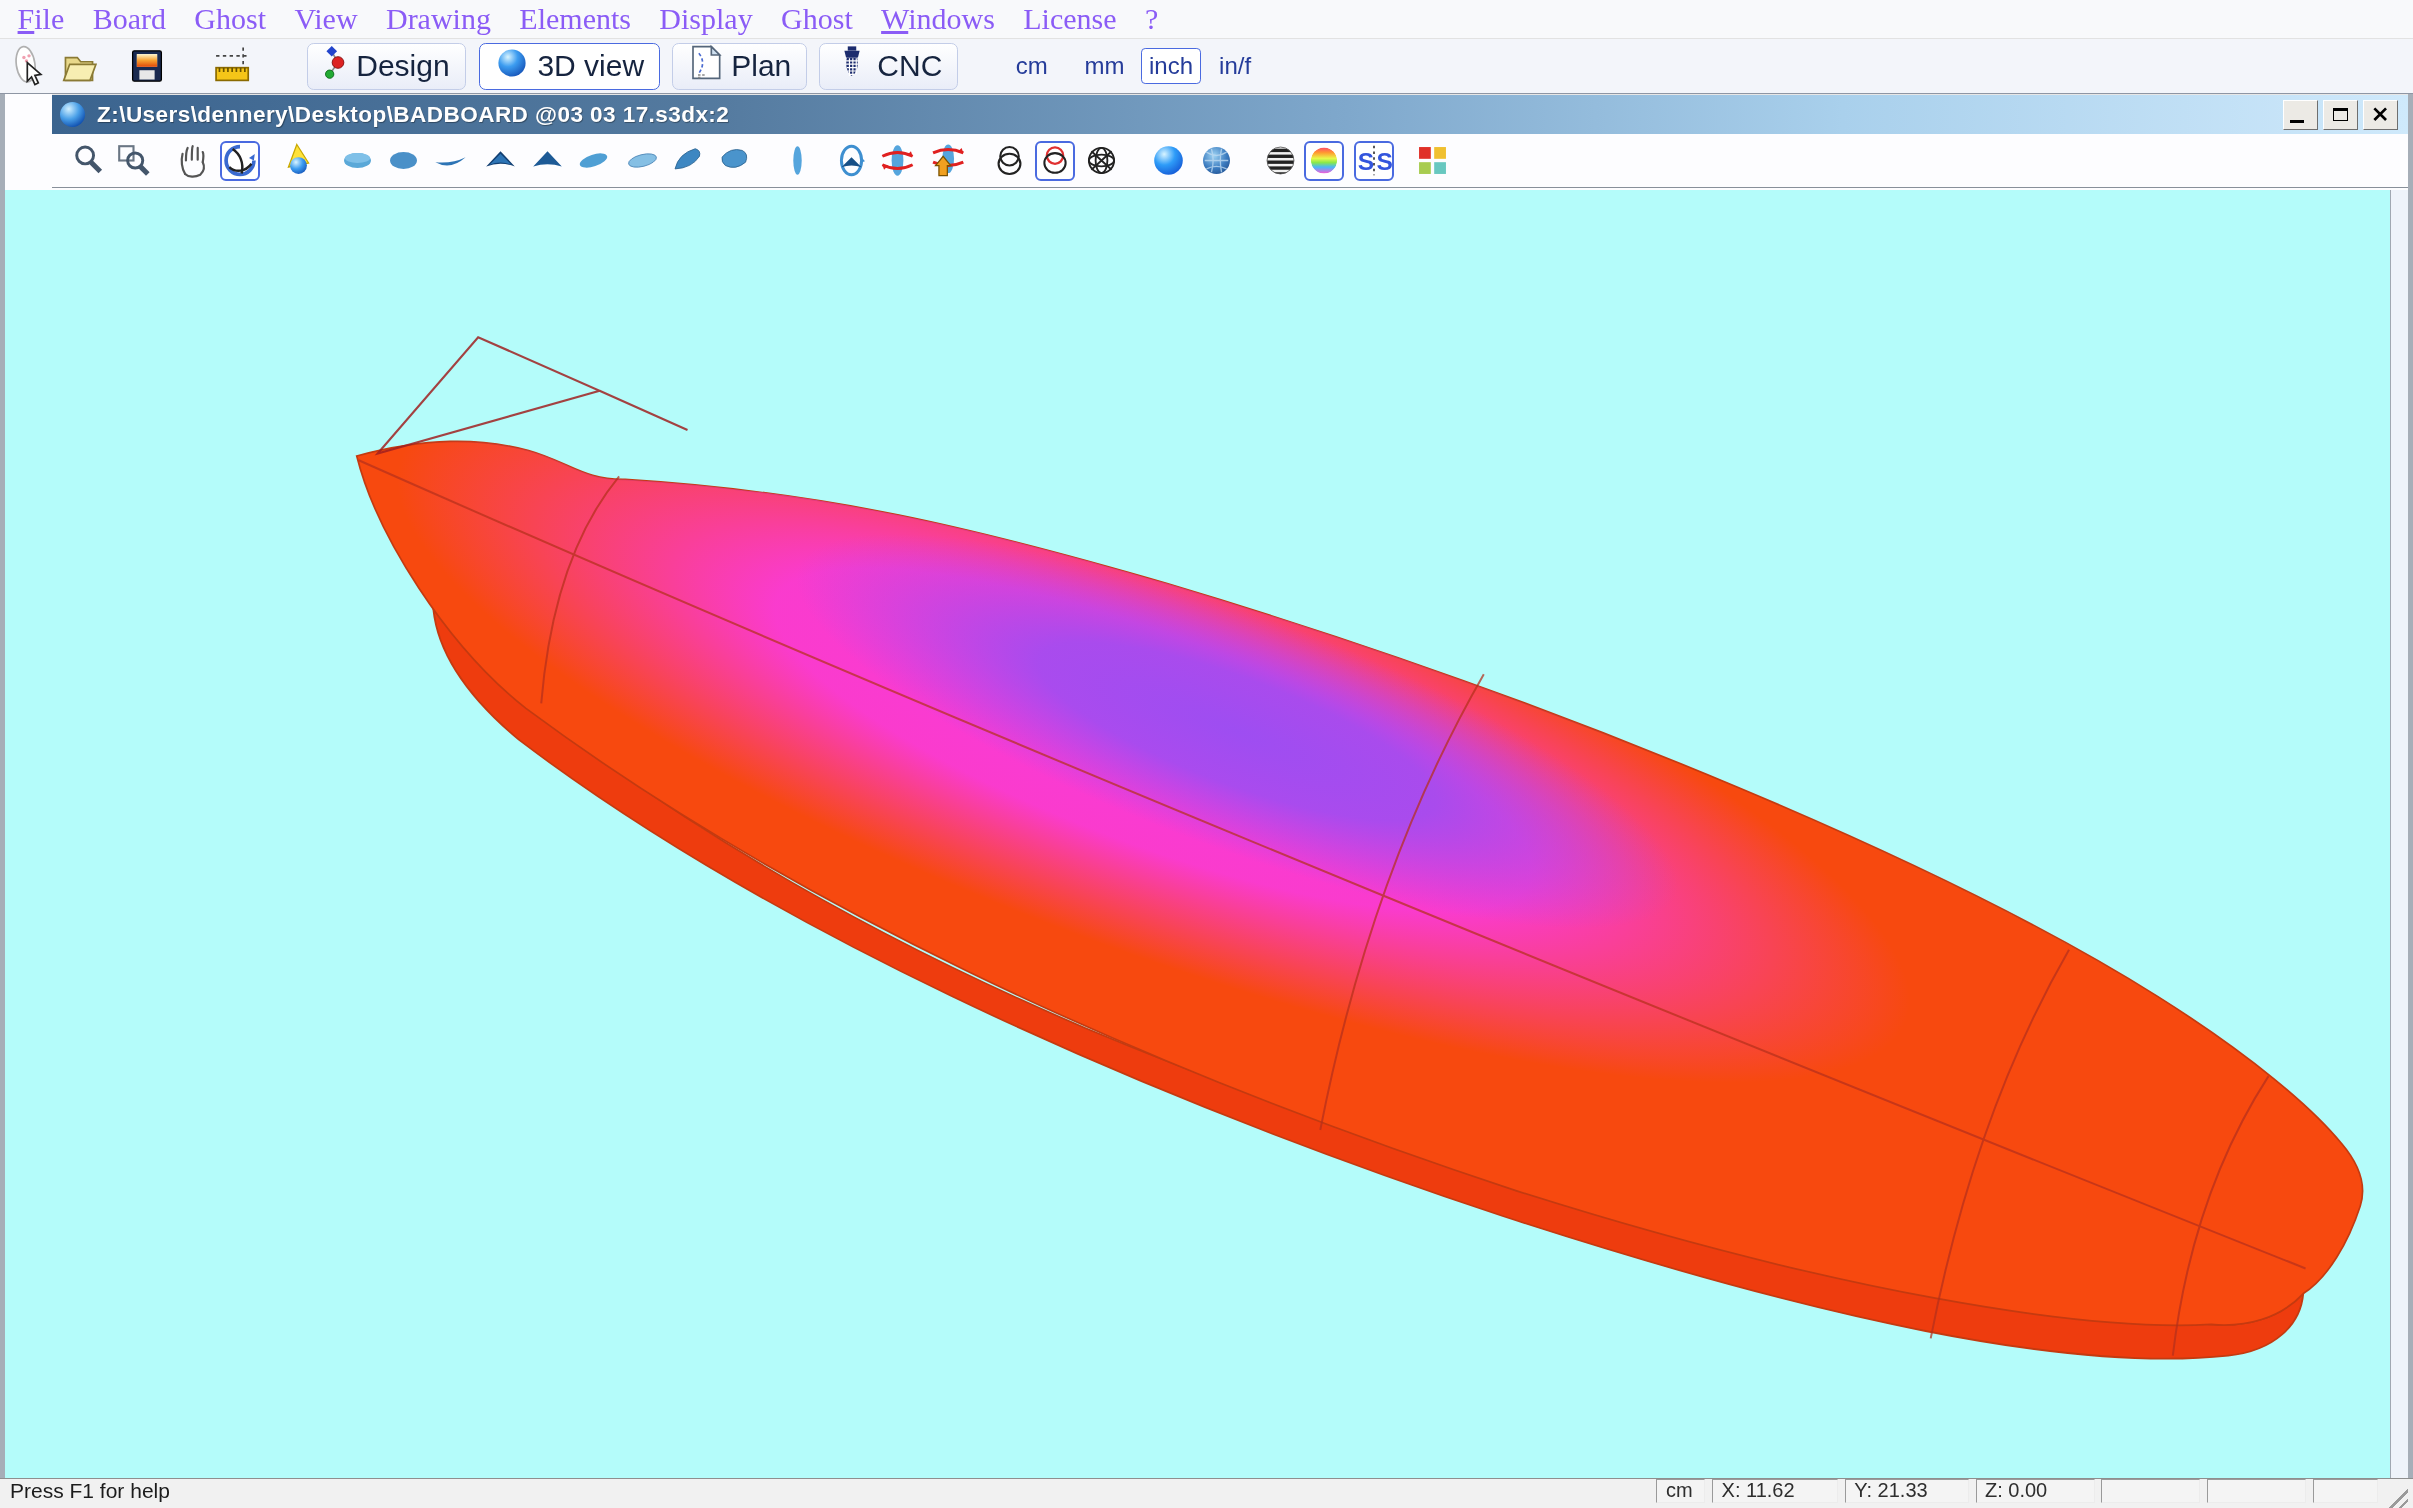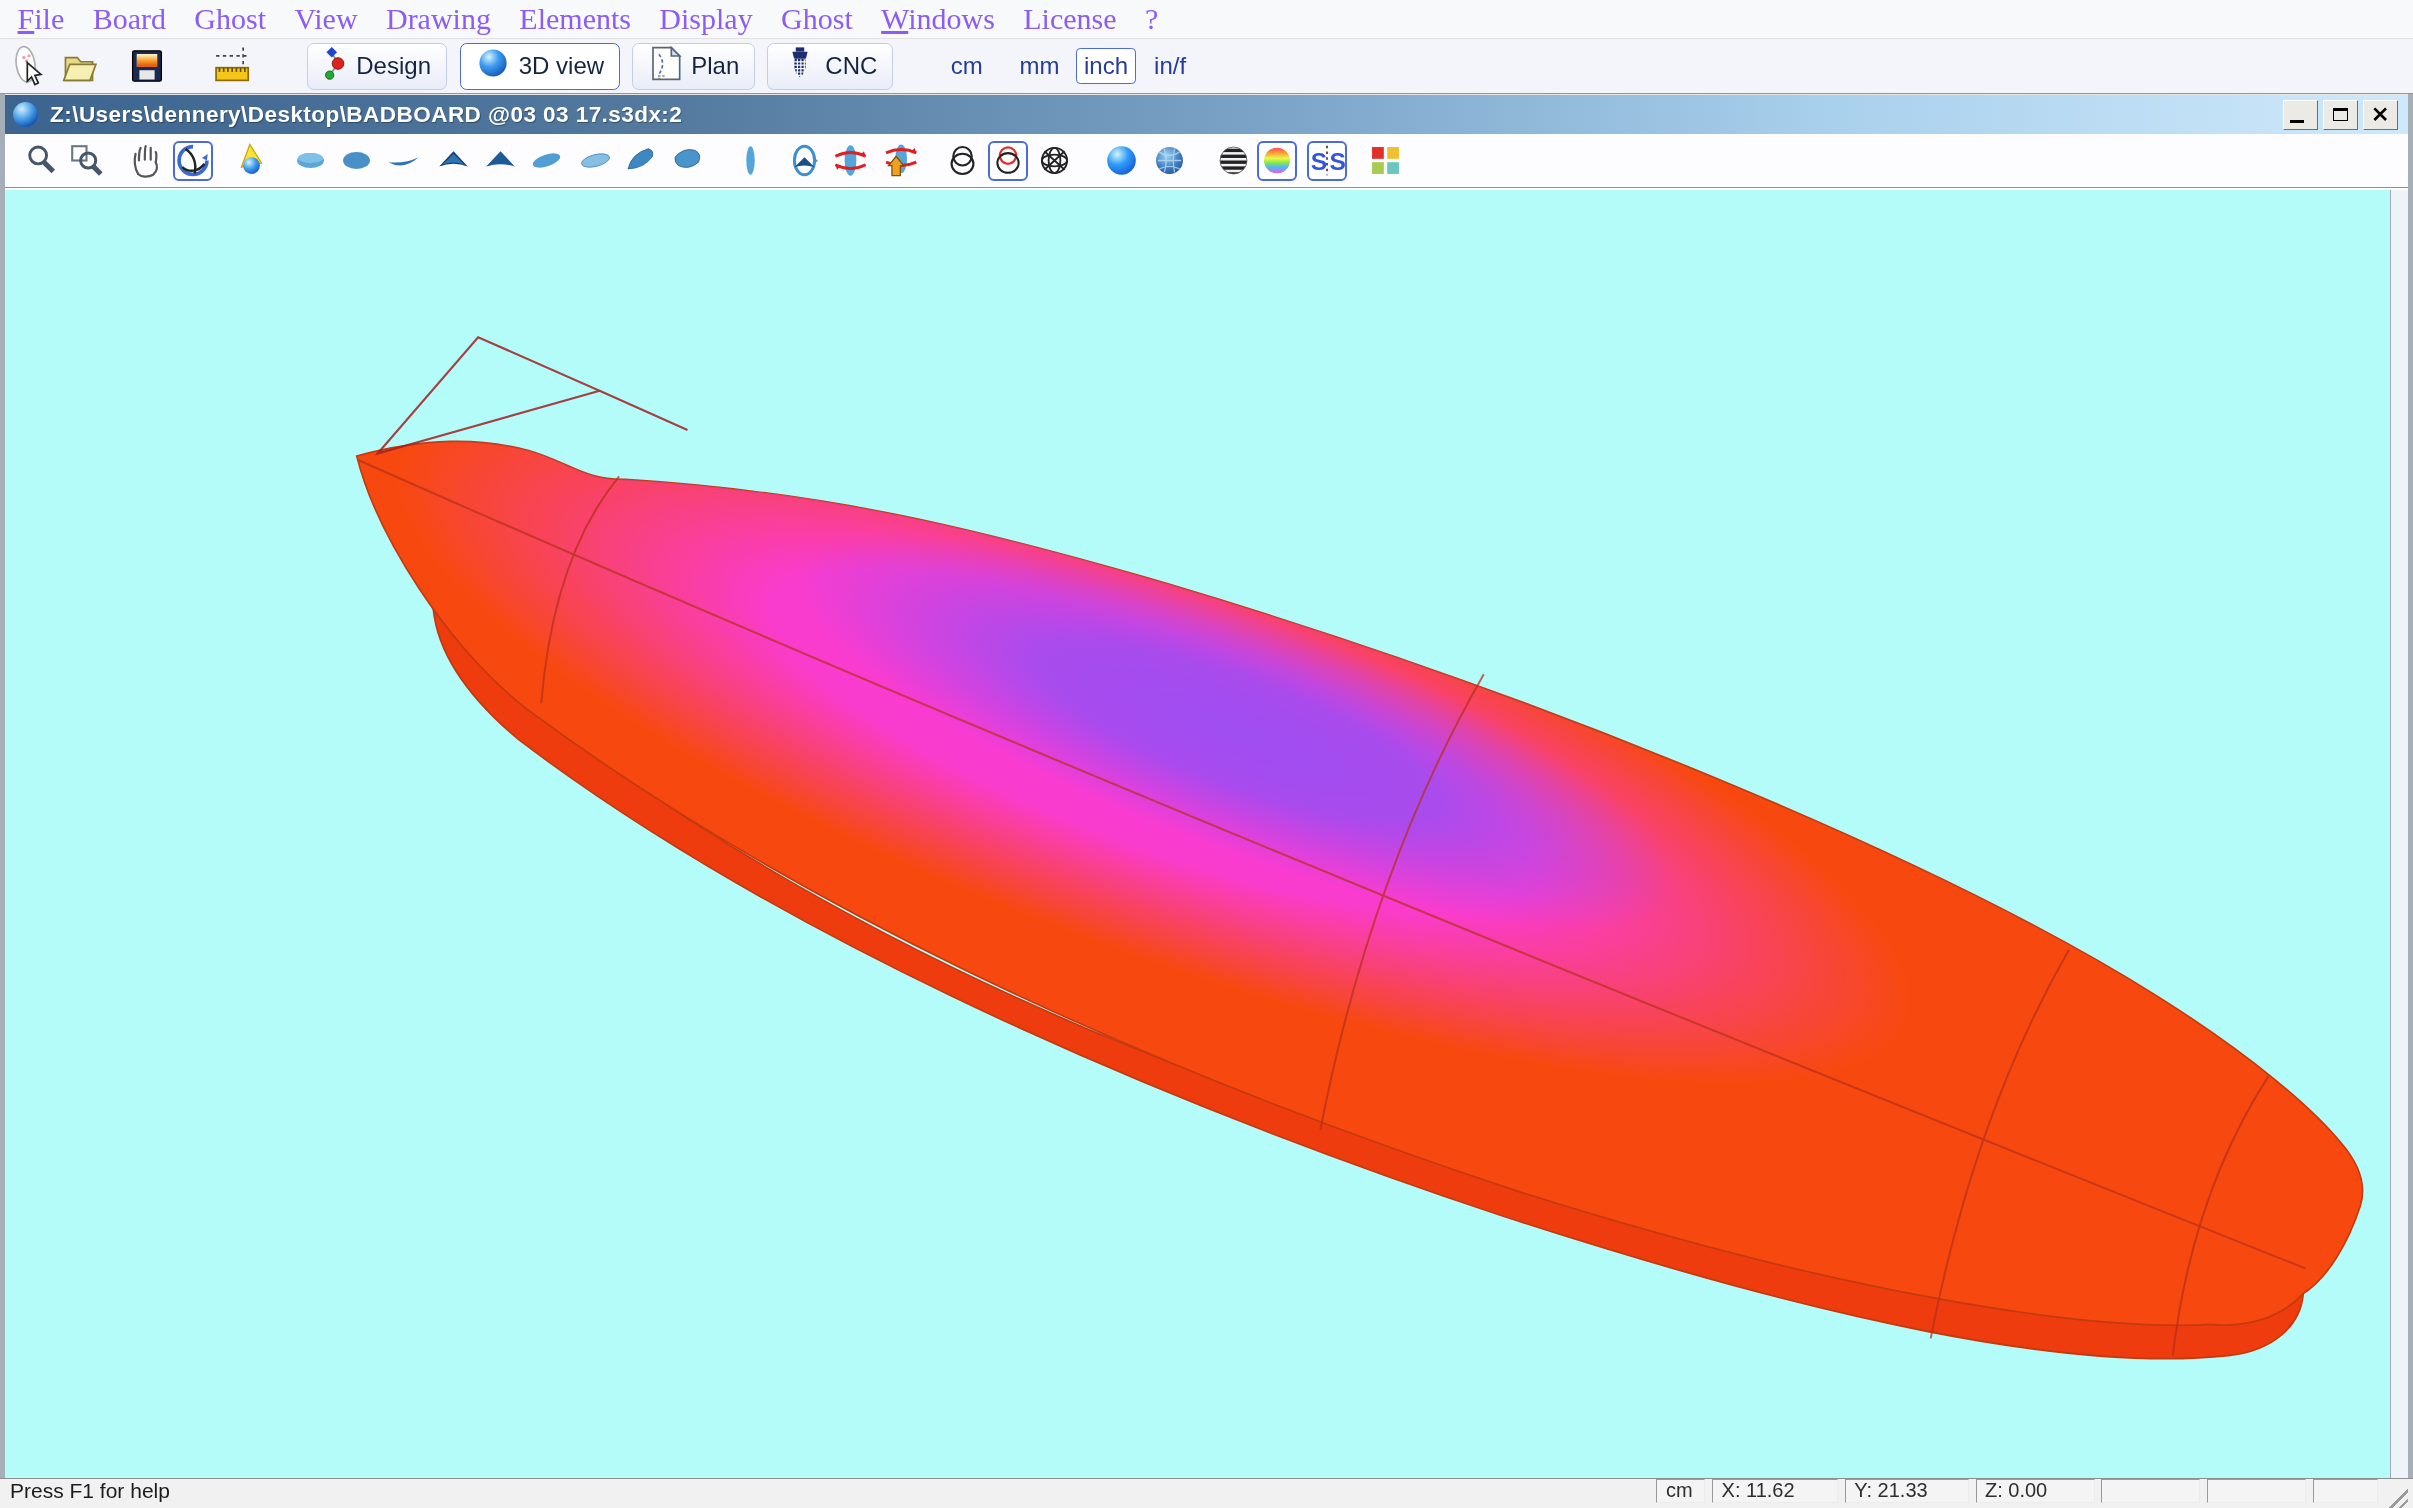--- a/index.html
+++ b/index.html
@@ -24,31 +24,32 @@
   .toolbar {
     position:absolute; top:39px; left:0; right:0; height:55px;
     background:#f3f5fa; border-bottom:1.7px solid #8e96a4;
     display:flex; align-items:center;
   }
   .tb-icon { width:44px; height:44px; display:flex; align-items:center; justify-content:center; }
   .tb-btn {
     height:47px; display:flex; align-items:center; gap:8.4px; padding:0 15px;
     border:1.7px solid #c3cde8; border-radius:6.7px;
     background:linear-gradient(#ffffff,#e9edf8);
-    font-size:24px; color:#16243f;
+    font-size:30px; color:#16243f;
   }
   .tb-btn.active { border-color:#4a6ae0; background:#ffffff; }
   .unit { font-size:24px; color:#253c9a; padding:3.4px 8.4px; }
   .unit.active { border:1.7px solid #4a6ae0; border-radius:4.2px; background:#fff; padding:3.4px 6.7px; }
 
   
   .doc {
     position:absolute; top:94px; left:0; right:0; bottom:30px;
     border-left:5px solid #a6aeb8; border-right:5px solid #a6aeb8;
     background:#fdfdff;
+    padding-left:47px;
   }
   .titlebar {
     height:40px; display:flex; align-items:center; gap:11.7px; padding-left:8.4px;
     background:linear-gradient(90deg,#3b648f 0%,#547a9f 28%,#7fa8cc 55%,#a9d0ec 76%,#cfe9fb 100%);
     border-top:1.7px solid #e6e6e6;
   }
   .title-text {
     color:#ffffff; font-weight:bold; font-size:22.6px; letter-spacing:0.4px;
     text-shadow:0.8px 0.8px 0.8px rgba(0,0,0,0.35); white-space:nowrap;
   }

